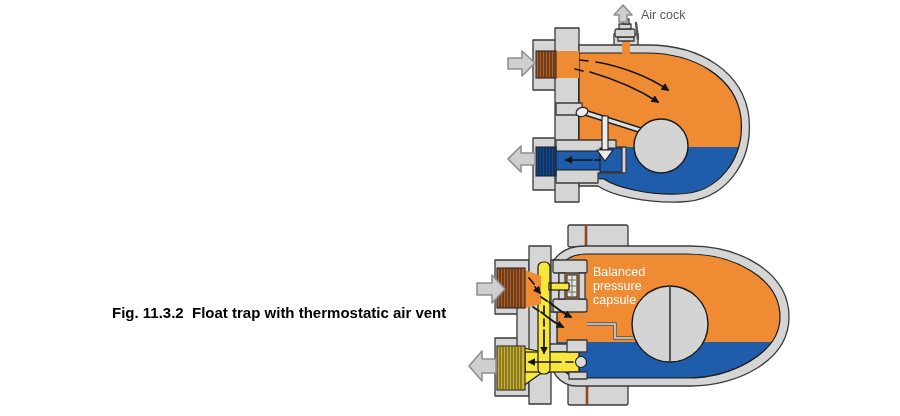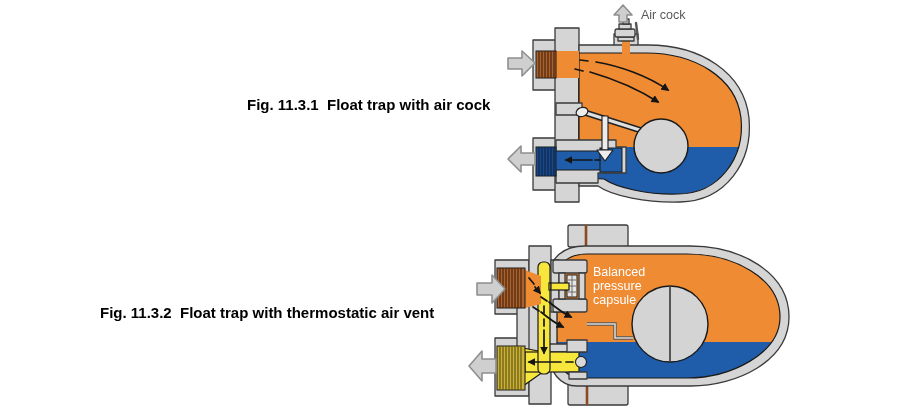--- a/index.html
+++ b/index.html
@@ -1,21 +1,21 @@
 <!DOCTYPE html>
 <html style="--background: #FFFFFF; --steam-orange: #EF8B33; --condensate-blue: #1F5CA9; --body-gray: #D5D5D6; --body-outline: #3A3A3A; --float-gray: #D4D4D5; --thread-brown: #A9632F; --thread-brown-dark: #55290C; --thread-navy: #1B4886; --thread-navy-dark: #0D2A55; --thread-olive: #C9B23B; --thread-olive-dark: #6E5E12; --air-yellow: #F7E73C; --gray-arrow-fill: #CFCFCF; --gray-arrow-stroke: #8F8F8F; --label-gray: #58595B; --capsule-label-white: #FFFFFF; --bolt-brown: #8B4A23;"><head>
 <meta charset="utf-8">
 <style>
   html,body{margin:0;padding:0;}
   body{width:900px;height:416px;background:var(--background,#fff);
        font-family:"Liberation Sans",sans-serif;overflow:hidden;}
   .stage{position:relative;width:900px;height:416px;background:var(--background,#fff);}
   .caption{position:absolute;font-weight:bold;font-size:15px;color:#000;white-space:pre;}
   .cap1{left:247px;top:96px;}
-  .cap2{left:100px;top:304px;}
+  .cap2{left:112px;top:304px;}
   svg{position:absolute;display:block;}
   .svg1{left:500px;top:0;}
   .svg2{left:465px;top:220px;}
   
   .co{fill:var(--steam-orange);}
   .cb{fill:var(--condensate-blue);}
   .cg{fill:var(--body-gray);stroke:var(--body-outline);stroke-width:1.3;stroke-linejoin:round;}
   .cfl{fill:var(--float-gray);stroke:#1a1a1a;stroke-width:1.4;}
   .ga{fill:var(--gray-arrow-fill);stroke:var(--gray-arrow-stroke);stroke-width:1.6;stroke-linejoin:round;}
   .yl{fill:var(--air-yellow);stroke:#1a1a1a;stroke-width:1.2;}
@@ -31,21 +31,20 @@
   .bolt{stroke:var(--bolt-brown);stroke-width:2.6;}
   .lbl-gray{fill:var(--label-gray);font-size:12.5px;font-family:"Liberation Sans",sans-serif;}
   .lbl-white{fill:var(--capsule-label-white);font-size:12.5px;font-family:"Liberation Sans",sans-serif;}
   .stem{fill:#ececec;stroke:#1a1a1a;stroke-width:1.1;stroke-linejoin:round;}
 </style>
 </head>
 <body>
 
 <div class="stage">
 
-  <div class="caption cap1">Fig. 11.3.1  Float trap with air cock</div>
   <div class="caption cap2">Fig. 11.3.2  Float trap with thermostatic air vent</div>
 
   <svg class="svg1" width="260" height="212" viewBox="0 0 260 212">
     <defs>
       <marker id="mA" viewBox="0 0 10 10" refX="8" refY="5" markerWidth="8" markerHeight="8" orient="auto-start-reverse" markerUnits="userSpaceOnUse">
         <path d="M0 0 L10 5 L0 10 Z" fill="#151515"></path>
       </marker>
     </defs>
 
     <g>

